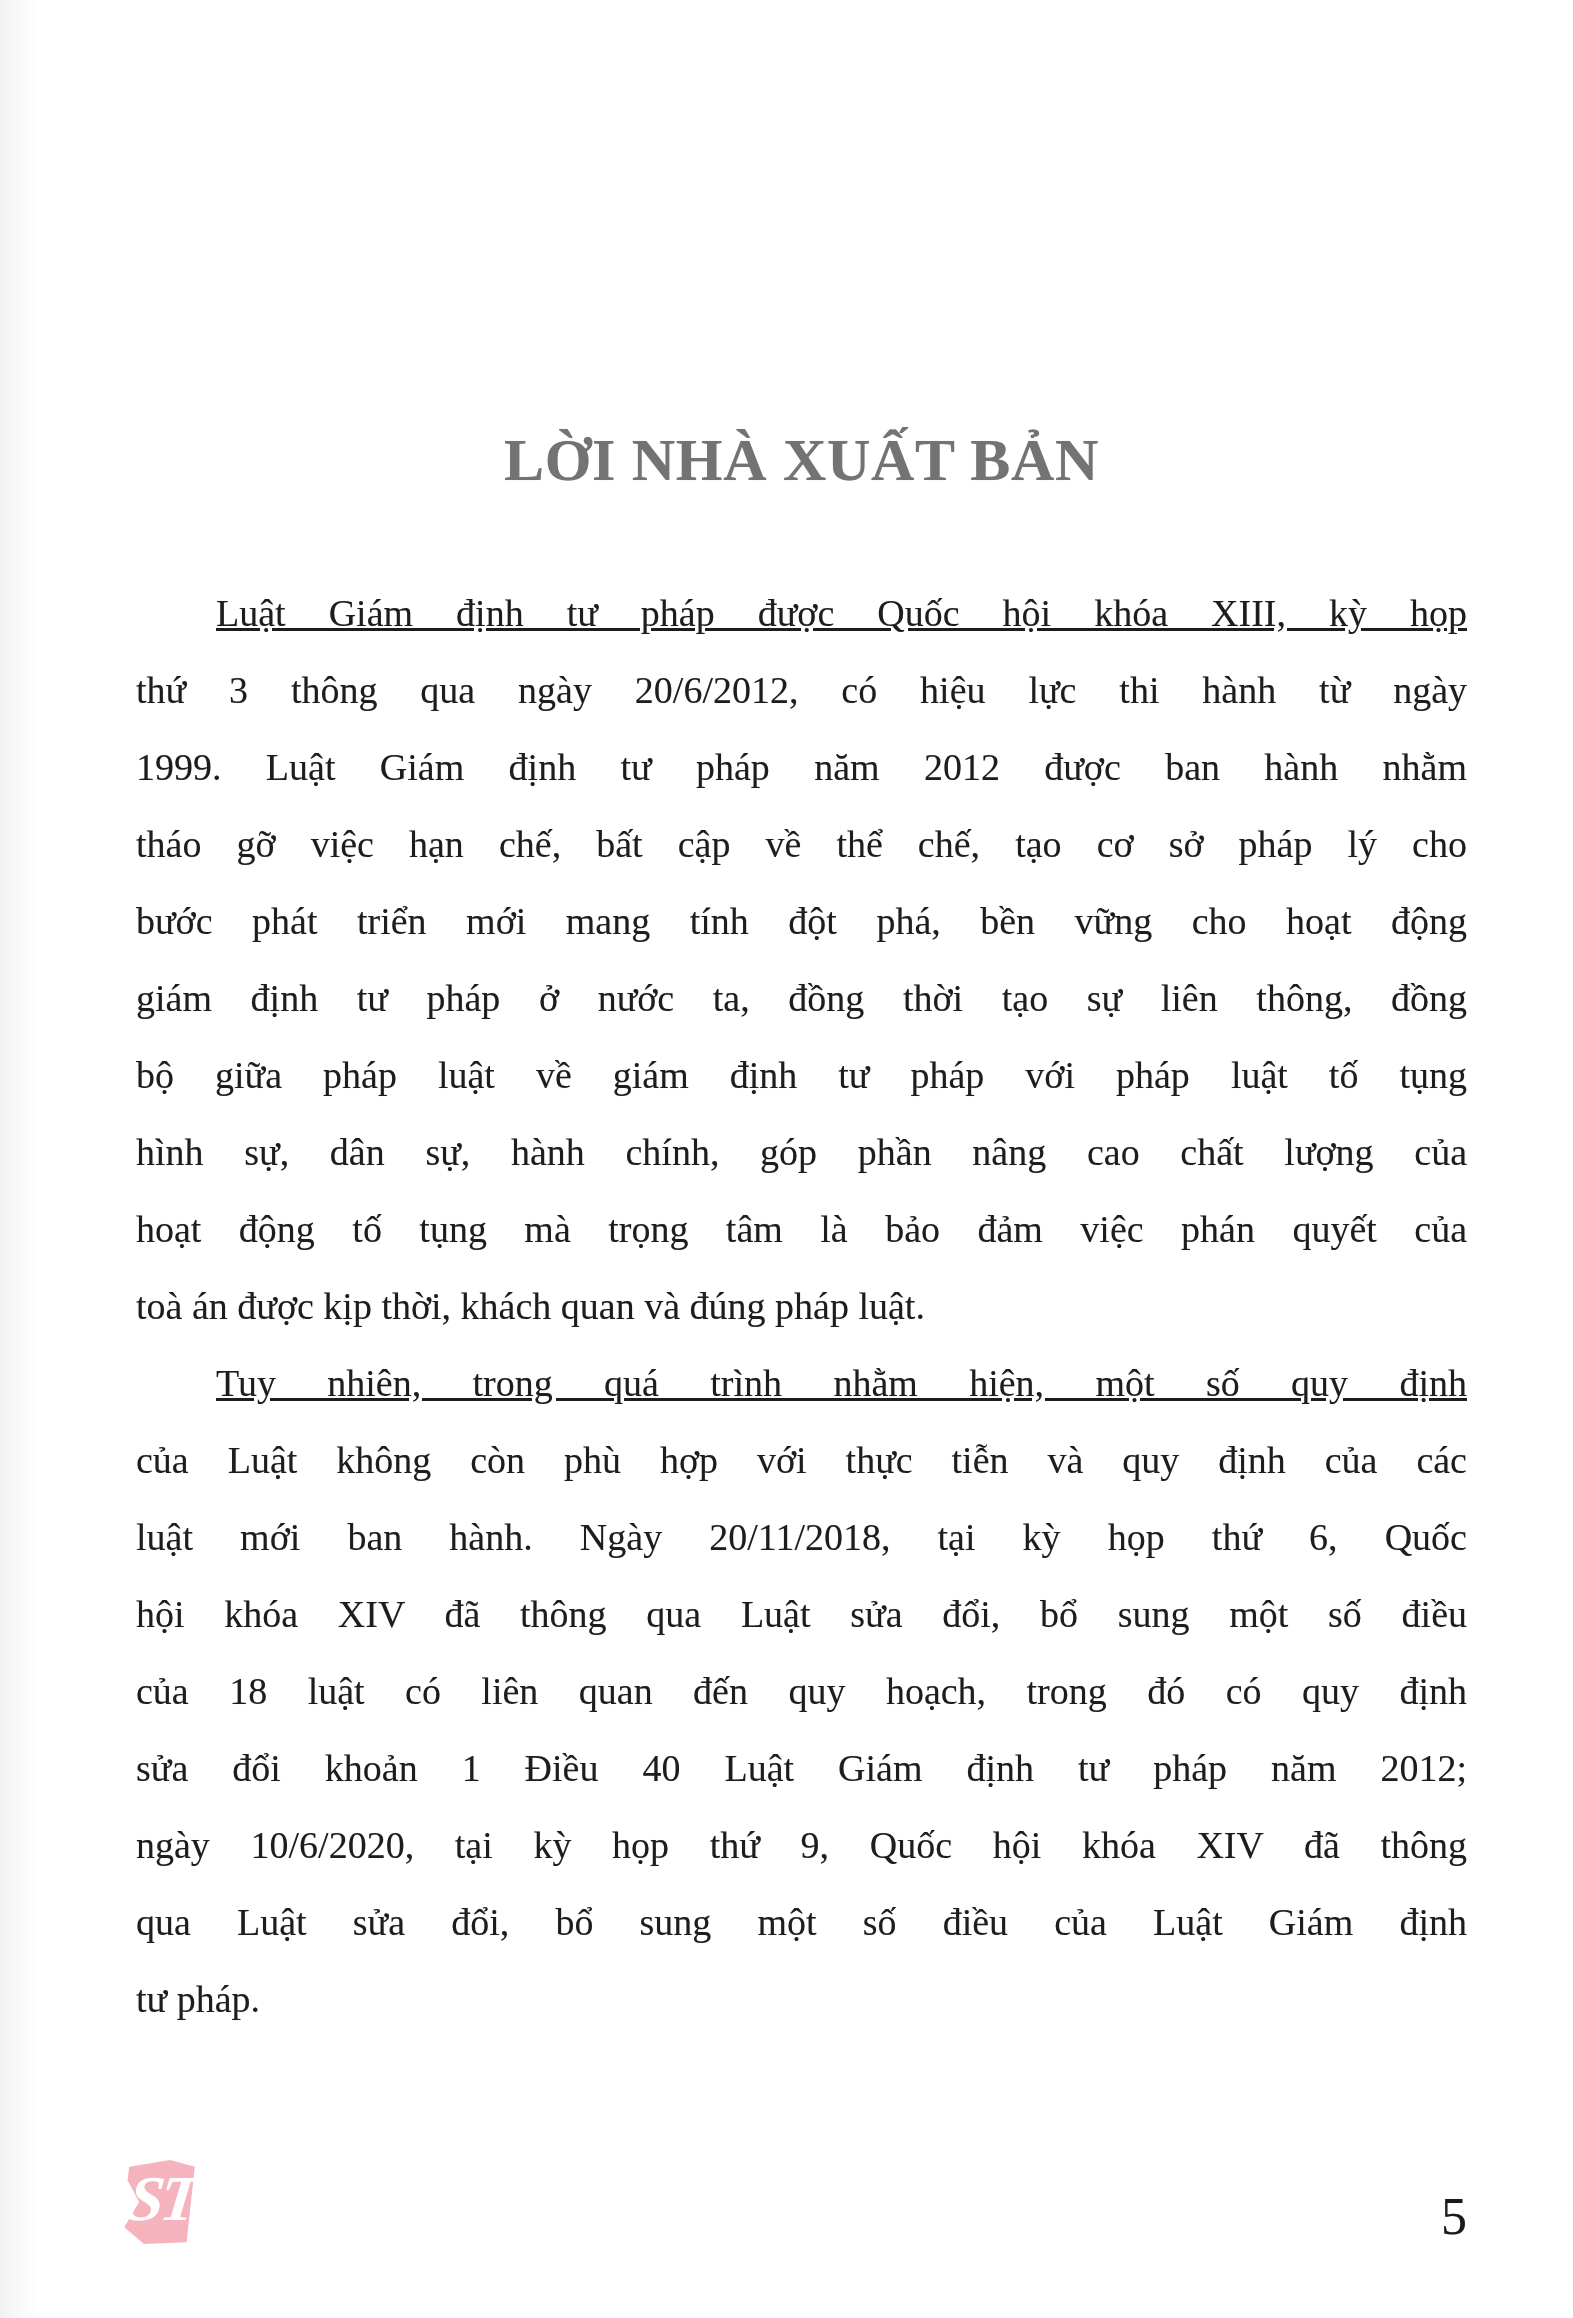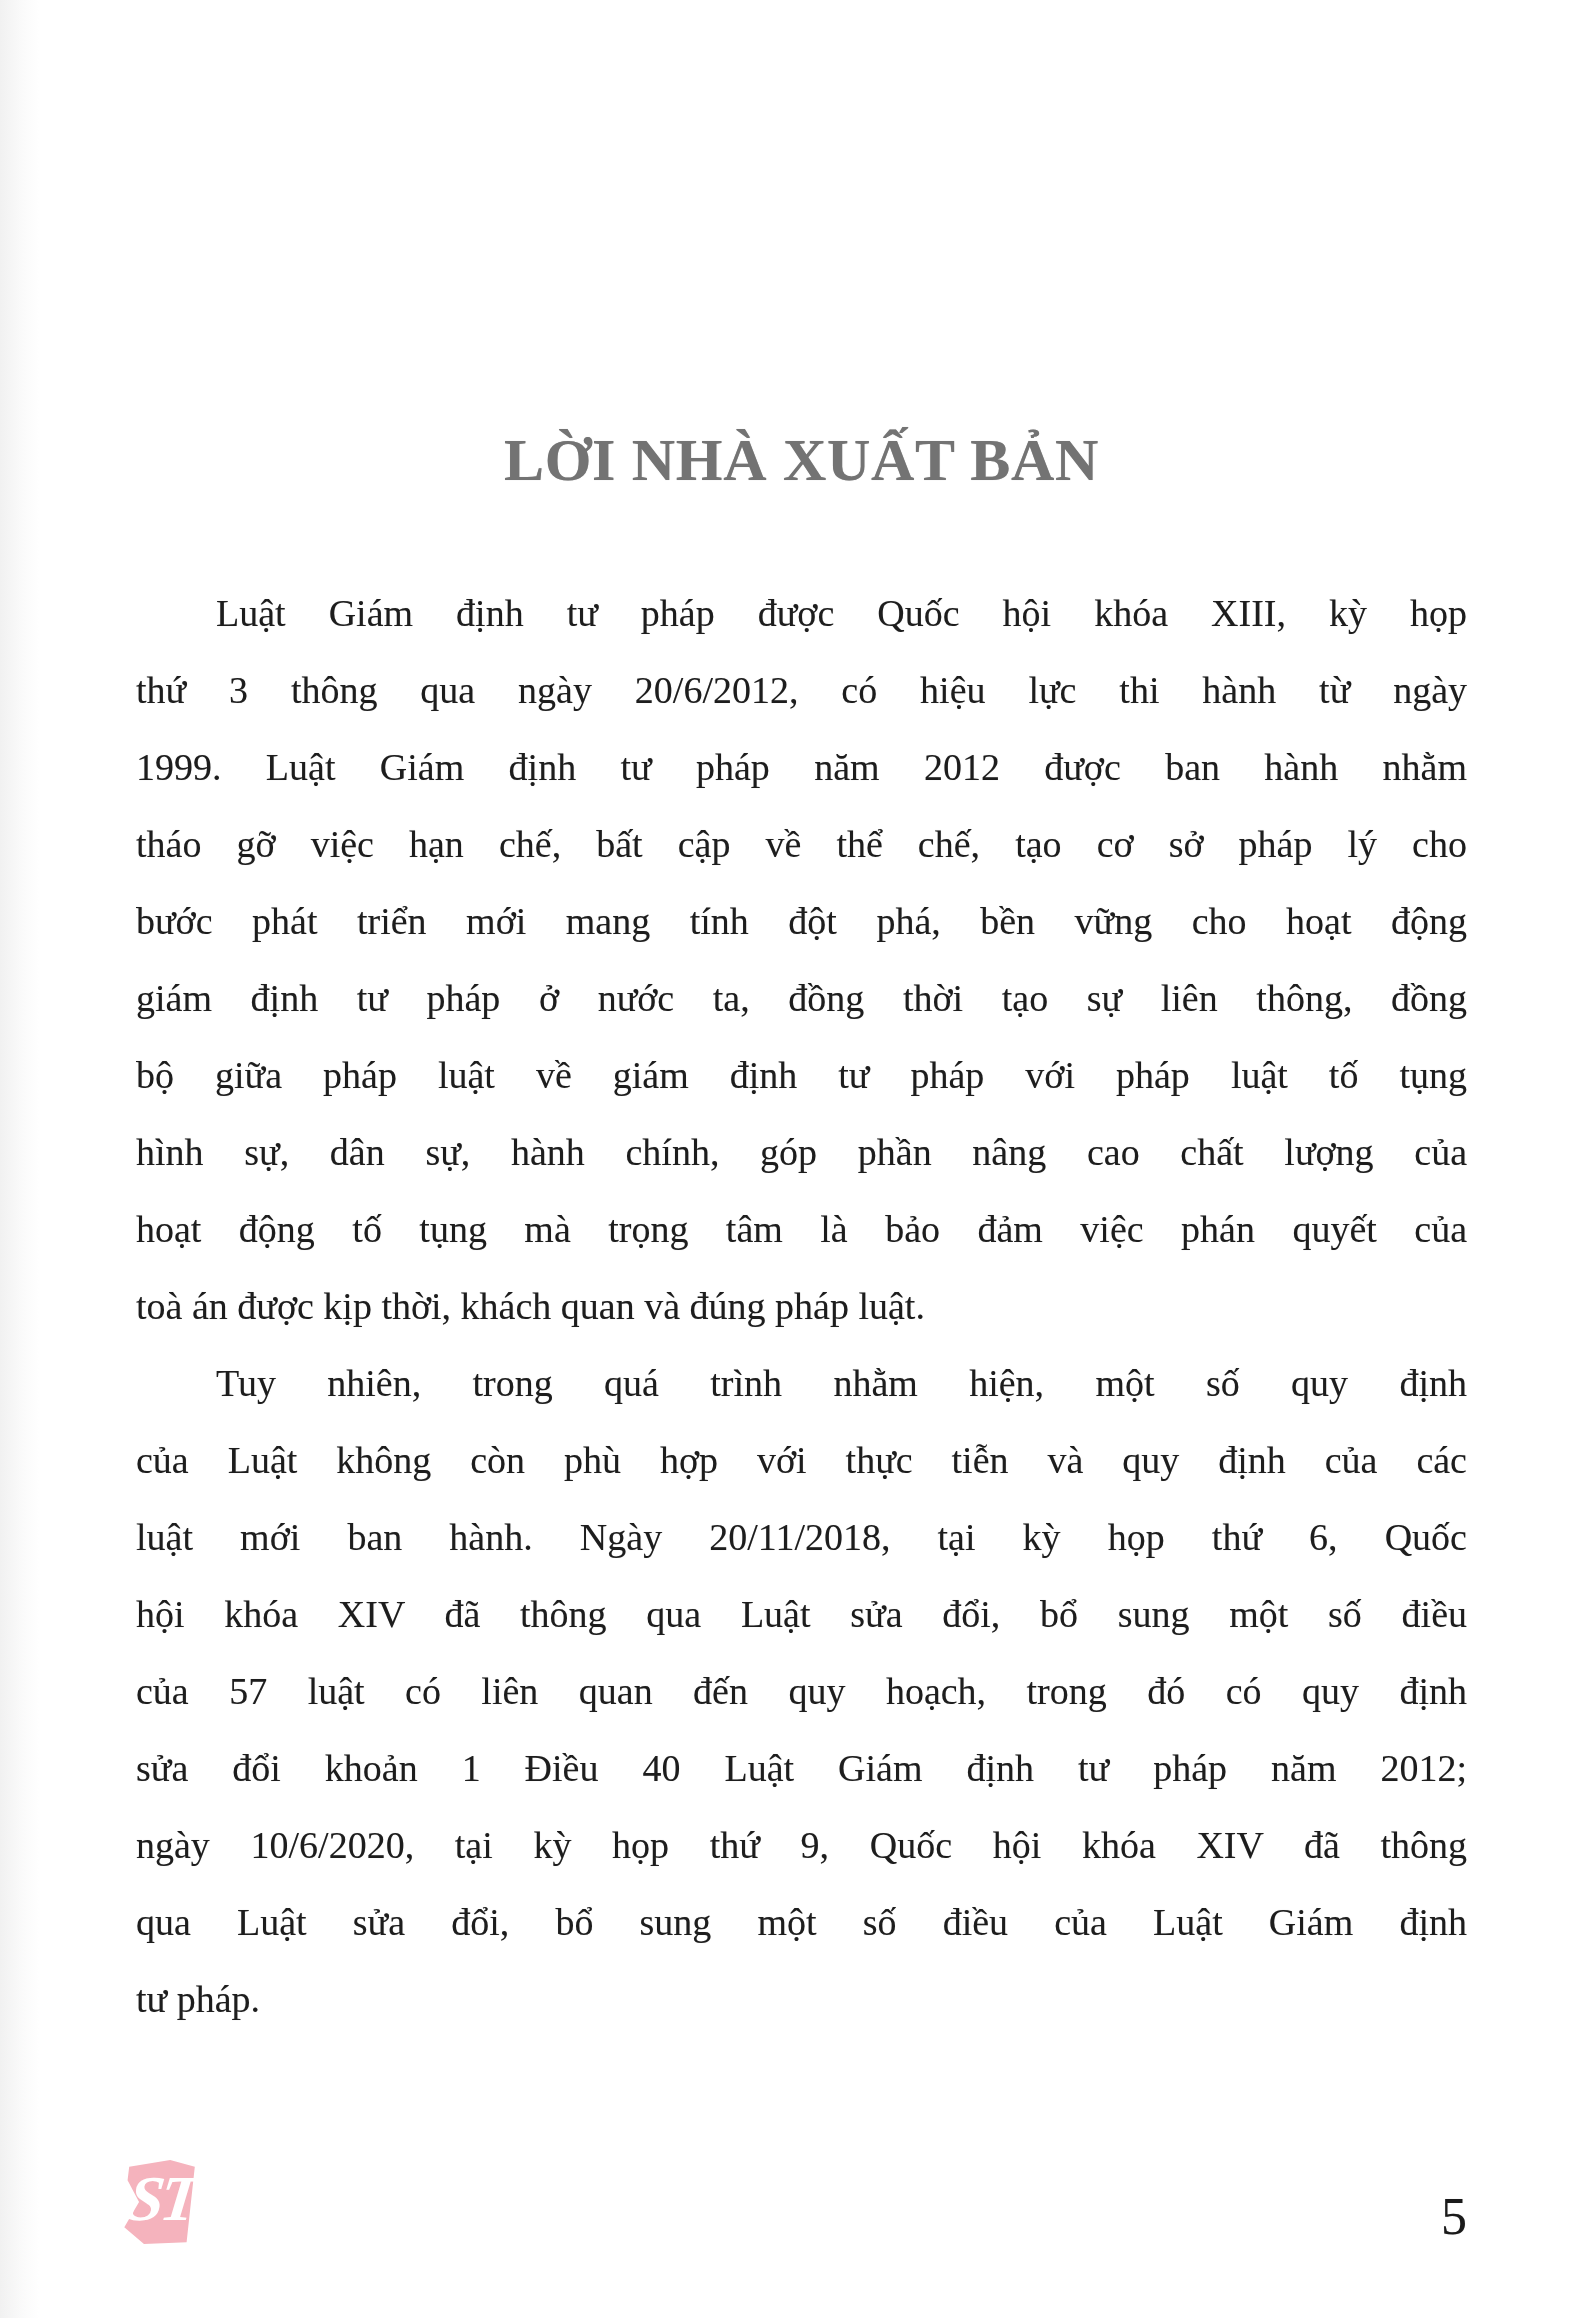--- a/index.html
+++ b/index.html
@@ -42,21 +42,21 @@
   }
   .line {
     height: 77px;
     line-height: 77px;
     font-size: 38px;
     text-align: justify;
     text-align-last: justify;
     white-space: normal;
     text-shadow: 0 0 0.7px rgba(0,0,0,0.30);
   }
-  .line.indent { padding-left: 80px; }
+  .line.indent { padding-left: 80px; text-decoration: underline; }
   .line.para-end { text-align-last: left; }
   .publisher-logo {
     position: absolute;
     left: 121px;
     top: 2160px;
     width: 82px;
     height: 84px;
   }
   .logo-shape {
     position: absolute;
@@ -104,21 +104,21 @@
     <div class="line">bước phát triển mới mang tính đột phá, bền vững cho hoạt động</div>
     <div class="line">giám định tư pháp ở nước ta, đồng thời tạo sự liên thông, đồng</div>
     <div class="line">bộ giữa pháp luật về giám định tư pháp với pháp luật tố tụng</div>
     <div class="line">hình sự, dân sự, hành chính, góp phần nâng cao chất lượng của</div>
     <div class="line">hoạt động tố tụng mà trọng tâm là bảo đảm việc phán quyết của</div>
     <div class="line para-end">toà án được kịp thời, khách quan và đúng pháp luật.</div>
     <div class="line indent">Tuy nhiên, trong quá trình nhằm hiện, một số quy định</div>
     <div class="line">của Luật không còn phù hợp với thực tiễn và quy định của các</div>
     <div class="line">luật mới ban hành. Ngày 20/11/2018, tại kỳ họp thứ 6, Quốc</div>
     <div class="line">hội khóa XIV đã thông qua Luật sửa đổi, bổ sung một số điều</div>
-    <div class="line">của 57 luật có liên quan đến quy hoạch, trong đó có quy định</div>
+    <div class="line">của 18 luật có liên quan đến quy hoạch, trong đó có quy định</div>
     <div class="line">sửa đổi khoản 1 Điều 40 Luật Giám định tư pháp năm 2012;</div>
     <div class="line">ngày 10/6/2020, tại kỳ họp thứ 9, Quốc hội khóa XIV đã thông</div>
     <div class="line">qua Luật sửa đổi, bổ sung một số điều của Luật Giám định</div>
     <div class="line para-end">tư pháp.</div>
   </div>
 
 <div class="publisher-logo">
   <div class="logo-shape"></div>
   <div class="logo-letters">ST</div>
 </div>

